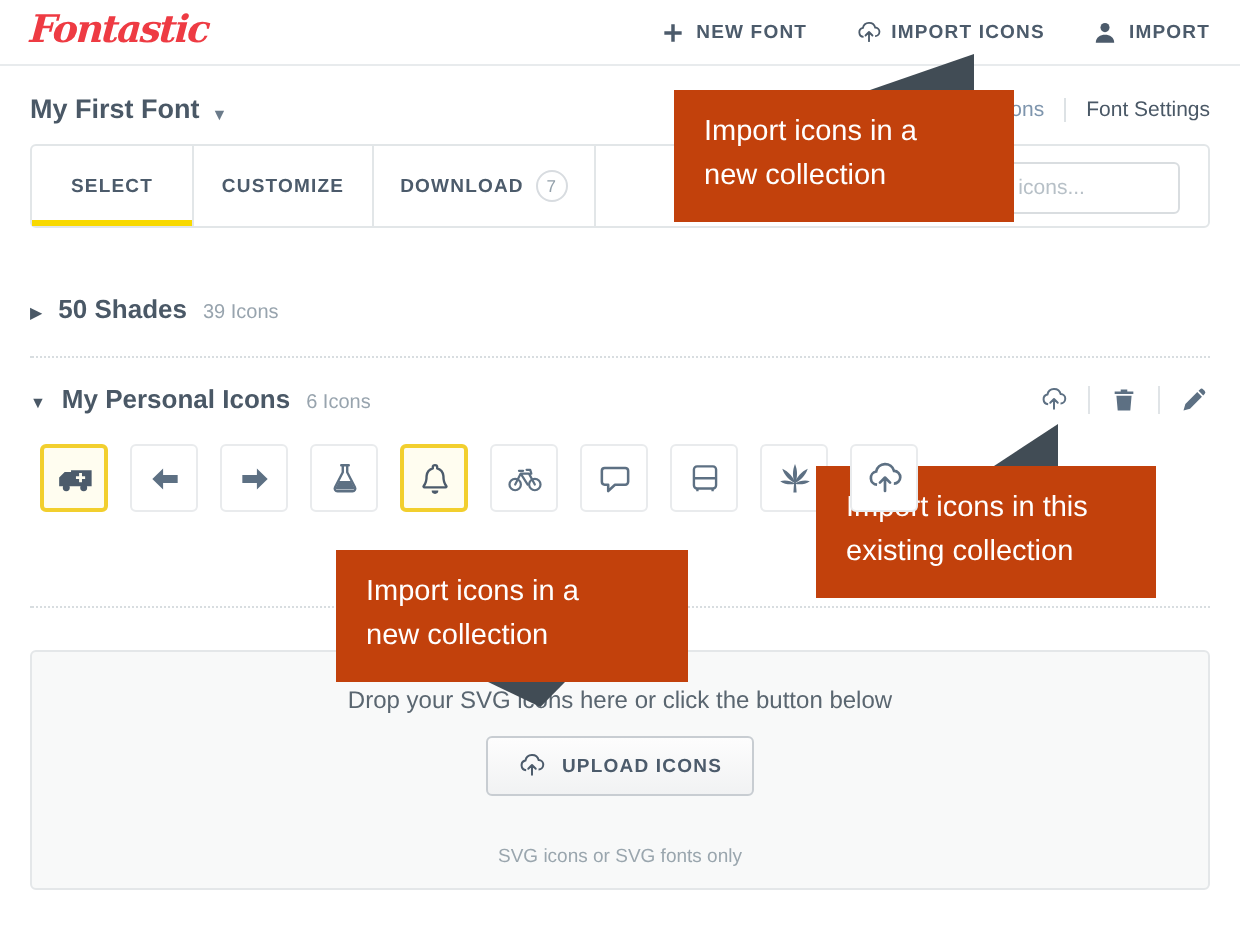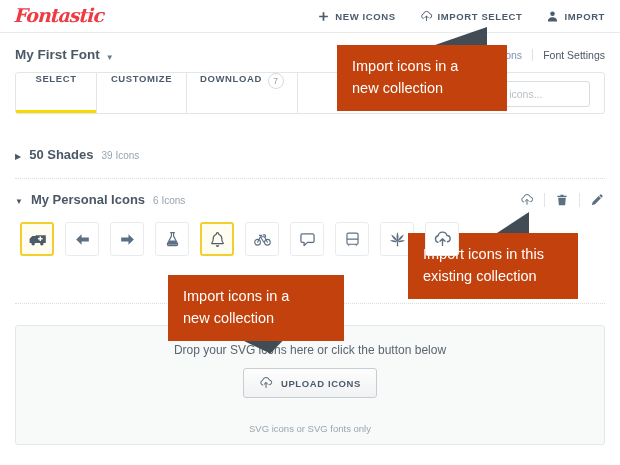--- a/index.html
+++ b/index.html
@@ -27,21 +27,21 @@
   .caret-down { font-size:8px; color:#6b7b8a; }
   .fontbar-links { position:absolute; right:15px; top:49px; display:flex; align-items:center;
                    gap:10px; font-size:10.5px; }
   .link-blue { color:#7e95ad; cursor:pointer; }
   .link-dark { color:#4a5866; cursor:pointer;text-align:center; }
   .vdiv { width:1px; height:12px; background:#dde2e5; }
 
   
   .tabsbar { position:absolute; left:15px; top:72px; width:590px; height:42px;
              border:1px solid #e2e6e8; border-radius:3px; background:#fff; display:flex; }
-  .tab { position:relative; height:100%; display:flex; justify-content:center;
+  .tab { position:relative; height:100%; display:flex; align-items:center; justify-content:center;
          gap:6px; font-size:9.5px; font-weight:bold; letter-spacing:.6px; color:#4c5b6b;
          border-right:1px solid #e2e6e8; cursor:pointer; }
   .tab.active::after { content:""; position:absolute; left:0; right:0; bottom:0; height:3px; background:#f8d900; }
   .tab-1 { width:81px; } .tab-2 { width:90px; } .tab-3 { width:111px; }
   .badge { width:16px; height:16px; border:1px solid #d8dce0; border-radius:50%;
            display:flex; align-items:center; justify-content:center; font-size:8.5px;
            color:#93a0aa; font-weight:normal; }
   .search { position:absolute; right:14px; top:8px; width:126px; height:26px;
             border:1px solid #d9dde0; border-radius:3px; padding:0 8px; font-size:10.5px;
             color:#4a5866; font-family:"Liberation Sans", sans-serif; outline:none; }
@@ -166,27 +166,27 @@
 
 <div class="page">
 
   <div class="topbar">
     <div class="logo">Fontastic</div>
     <div class="topnav">
       <div class="topnav-item">
         <svg class="g">
             <use href="#sym-plus"></use>
           </svg>
-        <span>NEW ICONS</span>
+        <span>NEW FONT</span>
       </div>
       <div class="topnav-item">
         <svg class="g">
             <use href="#sym-cloud-upload"></use>
           </svg>
-        <span>IMPORT SELECT</span>
+        <span>IMPORT ICONS</span>
       </div>
       <div class="topnav-item">
         <svg class="g">
             <use href="#sym-person"></use>
           </svg>
         <span>IMPORT</span>
       </div>
     </div>
   </div>
 

